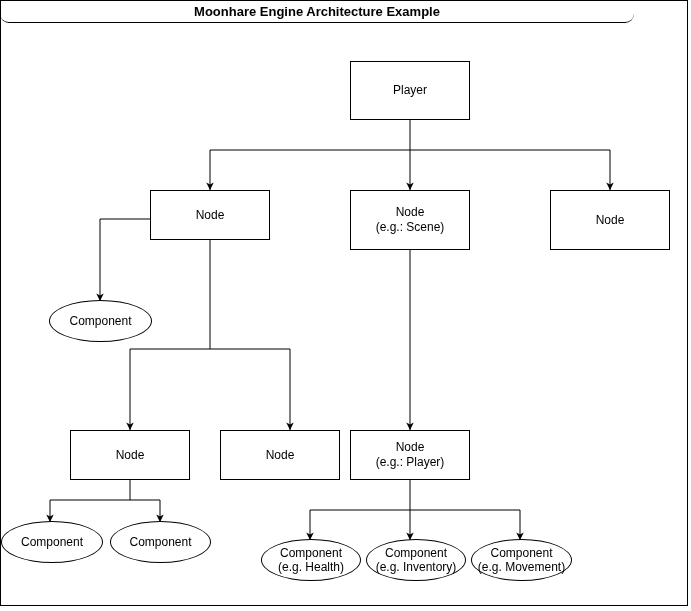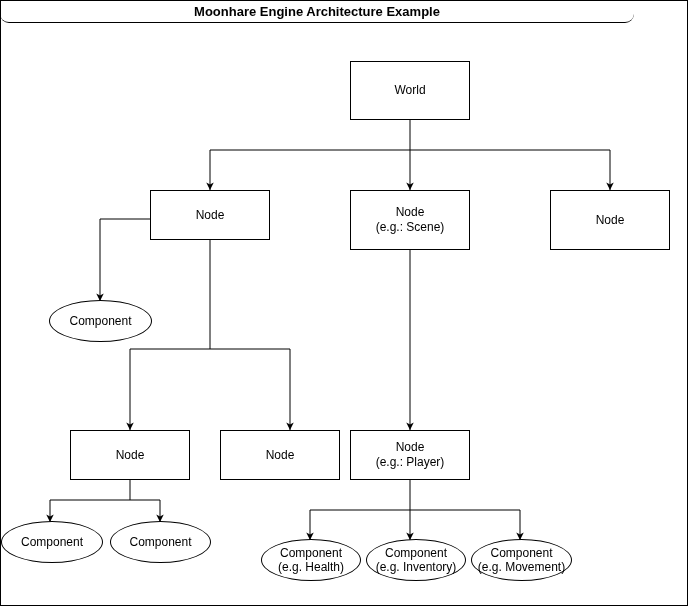--- a/index.html
+++ b/index.html
@@ -55,21 +55,21 @@
       <path d="M50,500 L160,500"></path>
       <path d="M50,500 L50,522" marker-end="url(#arr)"></path>
       <path d="M160,500 L160,522" marker-end="url(#arr)"></path>
       <path d="M410,480 L410,540" marker-end="url(#arr)"></path>
       <path d="M310,510 L520,510"></path>
       <path d="M310,510 L310,540" marker-end="url(#arr)"></path>
       <path d="M520,510 L520,540" marker-end="url(#arr)"></path>
     </g>
   </svg>
 
-  <div class="shape" style="left:350px;top:61px;width:120px;height:59px">World</div>
+  <div class="shape" style="left:350px;top:61px;width:120px;height:59px">Player</div>
 
   <div class="shape" style="left:150px;top:190px;width:120px;height:50px">Node</div>
 
   <div class="shape" style="left:350px;top:190px;width:120px;height:60px">Node
 (e.g.: Scene)</div>
 
   <div class="shape" style="left:550px;top:190px;width:120px;height:60px">Node</div>
 
   <div class="shape" style="left:70px;top:430px;width:120px;height:50px">Node</div>
 

